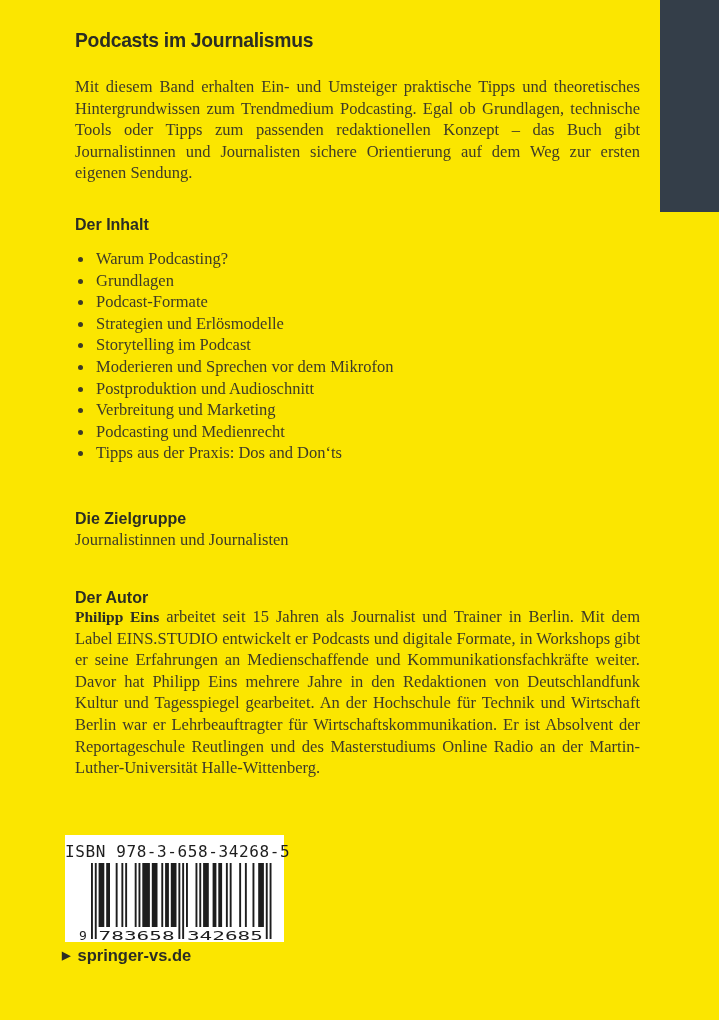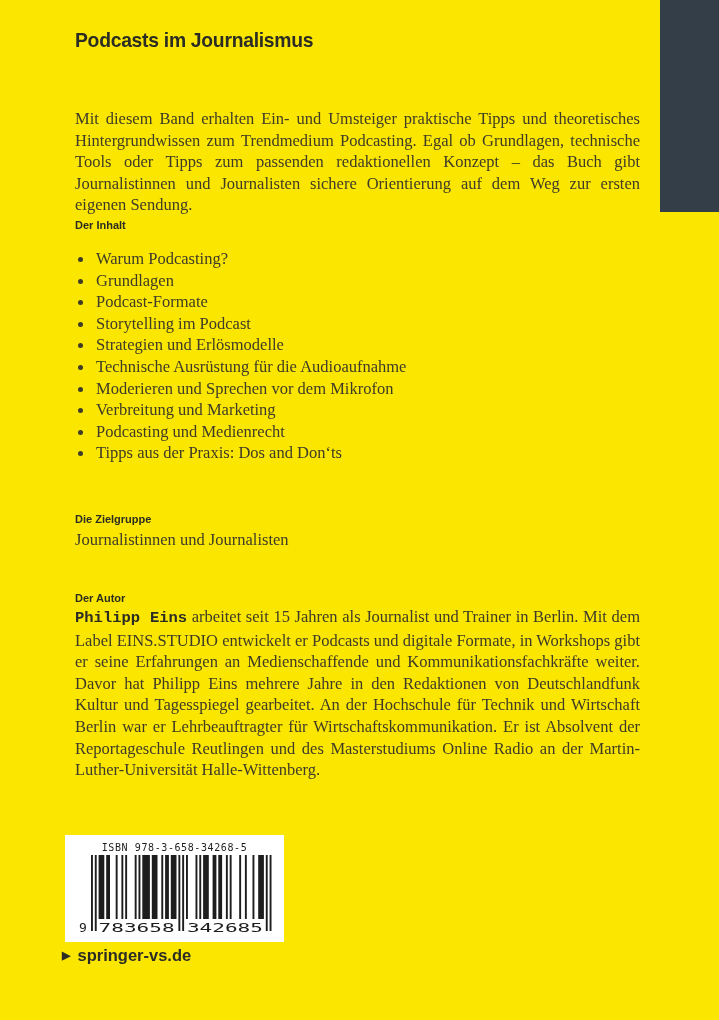--- a/index.html
+++ b/index.html
@@ -23,41 +23,41 @@
   }
   .serif{
     font-family:"Liberation Serif","DejaVu Serif",serif;
     font-size:16.5px;line-height:21.6px;
     color:var(--body-ink,#3e3b28);
     margin:0;
   }
   .just{text-align:justify;hyphens:manual;}
   .heading{
     margin:0;font-family:"Liberation Sans",sans-serif;
-    font-weight:bold;font-size:11px;line-height:20px;
+    font-weight:bold;font-size:16px;line-height:20px;
     color:var(--heading-ink,#2b2d24);
   }
   ul.toc{list-style:none;margin:0;padding:0;}
   ul.toc li{position:relative;padding-left:21px;line-height:21.6px;}
   ul.toc .dot{
     position:absolute;left:3px;top:9px;width:5px;height:5px;border-radius:50%;
     background:var(--body-ink,#3e3b28);
   }
   .author-name{
-    font-family:Liberation Mono, monospace;font-weight:bold;font-size:15.5px;
+    font-family:Liberation Serif, serif;font-weight:bold;font-size:15.5px;
     color:var(--heading-ink,#2b2d24);
   }
   .barcode-box{
     position:absolute;left:65px;top:835px;width:219px;height:107px;
     background:var(--barcode-box,#ffffff);
     text-align:center;
   }
   .isbn-label{
     font-family:"DejaVu Sans Mono","Liberation Mono",monospace;
-    font-size:10px;letter-spacing:0.6px;
+    font-size:16px;letter-spacing:0.6px;
     color:var(--barcode-ink,#1d1d1d);
     margin-top:7px;white-space:nowrap;
   }
   #barcode{display:block;margin:2px auto 0 auto;width:194px;height:78px;}
   .publisher{
     position:absolute;left:62px;top:946px;
     display:flex;align-items:center;gap:7px;
     font-family:"Liberation Sans",sans-serif;font-weight:bold;font-size:16.5px;
     color:var(--heading-ink,#2b2d24);
   }
@@ -65,32 +65,32 @@
 </style>
 </head>
 <body>
 
 <div class="page">
 
   <div class="stripe"></div>
 
   <h1 class="block page-title">Podcasts im Journalismus</h1>
 
-  <p class="block serif just" style="top:108px">Mit diesem Band erhalten Ein- und Umsteiger praktische Tipps und theore­tisches Hintergrundwissen zum Trendmedium Podcasting. Egal ob Grund­lagen, technische Tools oder Tipps zum passenden redaktionellen Konzept – das Buch gibt Journalistinnen und Journalisten sichere Orientierung auf dem Weg zur ersten eigenen Sendung.</p>
+  <p class="block serif just" style="top:76px">Mit diesem Band erhalten Ein- und Umsteiger praktische Tipps und theore­tisches Hintergrundwissen zum Trendmedium Podcasting. Egal ob Grund­lagen, technische Tools oder Tipps zum passenden redaktionellen Konzept – das Buch gibt Journalistinnen und Journalisten sichere Orientierung auf dem Weg zur ersten eigenen Sendung.</p>
 
   <h2 class="block heading" style="top:215px">Der Inhalt</h2>
 
   <ul class="block toc serif" style="top:248px">
     <li><span class="dot"></span><span>Warum Podcasting?</span></li>
     <li><span class="dot"></span><span>Grundlagen</span></li>
     <li><span class="dot"></span><span>Podcast-Formate</span></li>
+    <li><span class="dot"></span><span>Strategien und Erlösmodelle</span></li>
     <li><span class="dot"></span><span>Storytelling im Podcast</span></li>
-    <li><span class="dot"></span><span>Strategien und Erlösmodelle</span></li>
-    <li><span class="dot"></span><span>Technische Ausrüstung für die Audioaufnahme</span></li>
     <li><span class="dot"></span><span>Moderieren und Sprechen vor dem Mikrofon</span></li>
+    <li><span class="dot"></span><span>Postproduktion und Audioschnitt</span></li>
     <li><span class="dot"></span><span>Verbreitung und Marketing</span></li>
     <li><span class="dot"></span><span>Podcasting und Medienrecht</span></li>
     <li><span class="dot"></span><span>Tipps aus der Praxis: Dos and Don‘ts</span></li>
   </ul>
 
   <h2 class="block heading" style="top:509px">Die Zielgruppe</h2>
   <p class="block serif" style="top:529px">Journalistinnen und Journalisten</p>
 
   <h2 class="block heading" style="top:588px">Der Autor</h2>
   <p class="block serif just" style="top:606px"><span class="author-name">Philipp Eins</span><span> arbeitet seit 15 Jahren als Journalist und Trainer in Berlin. Mit dem Label EINS.STUDIO entwickelt er Podcasts und digitale Formate, in Workshops gibt er seine Erfahrungen an Medienschaffende und Kommu­nikationsfachkräfte weiter. Davor hat Philipp Eins mehrere Jahre in den Re­daktionen von Deutschlandfunk Kultur und Tagesspiegel gearbeitet. An der Hochschule für Technik und Wirtschaft Berlin war er Lehrbeauftragter für Wirtschaftskommunikation. Er ist Absolvent der Reportageschule Reutlin­gen und des Masterstudiums Online Radio an der Martin-Luther-Universi­tät Halle-Wittenberg.</span></p>

